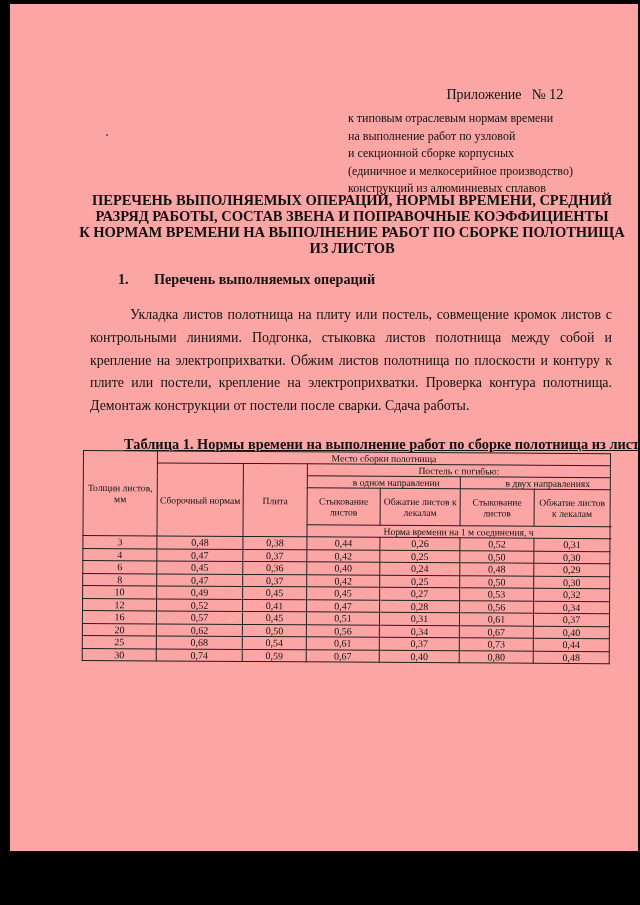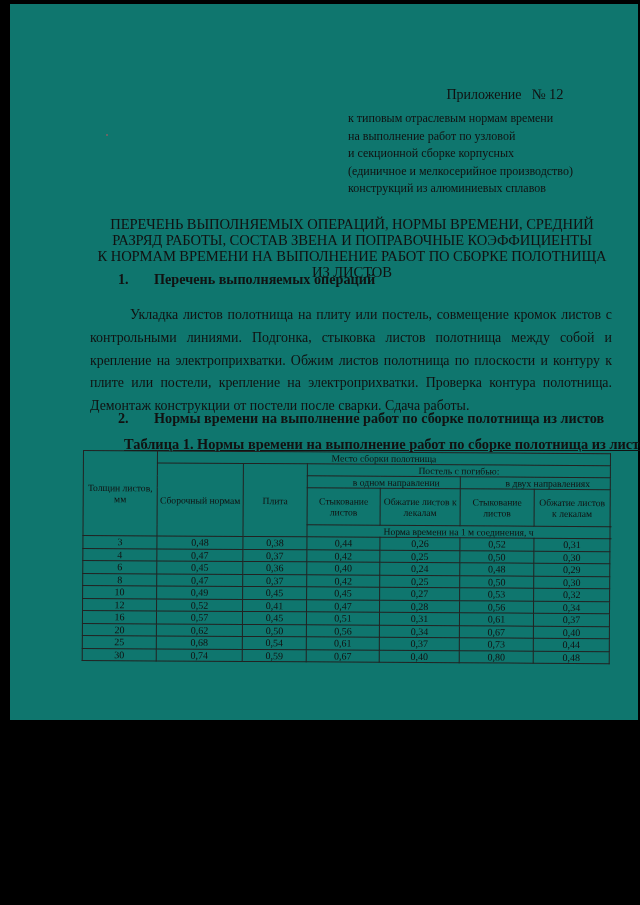--- a/index.html
+++ b/index.html
@@ -1,24 +1,24 @@
 <!DOCTYPE html>
 <html><head>
 <meta charset="utf-8">
 <style>
   html, body { margin:0; padding:0; }
   body { width:640px; height:905px; background:#000; position:relative; overflow:hidden;
          font-family:"Liberation Serif","DejaVu Serif",serif; color:#111; }
-  .page { position:absolute; left:10px; top:4px; width:628px; height:716px; background:#0f766e; }
+  .page { position:absolute; left:10px; top:4px; width:628px; height:847px; background:#fca5a5; }
   .speck { position:absolute; left:96px; top:130px; width:2px; height:2px; background:#666; }
   .appendix { position:absolute; left:380px; top:82px; width:230px; text-align:center; font-size:14px; }
   .appendix .num { font-size:14.5px; margin-left:10px; }
   .subtitle { position:absolute; left:338px; top:106px; width:290px; font-size:12px; line-height:17.5px; }
-  .main-title { position:absolute; left:62px; top:188px; width:560px; text-align:center; font-weight:normal;
-                font-size:14.6px; line-height:16px; letter-spacing:-0.1px;margin-top:24px; }
+  .main-title { position:absolute; left:62px; top:188px; width:560px; text-align:center; font-weight:bold;
+                font-size:14.6px; line-height:16px; letter-spacing:-0.1px; }
   .sec { position:absolute; font-weight:bold; font-size:14.2px; }
   .sec .n { display:inline-block; width:36px; }
   .para { position:absolute; left:80px; top:300px; width:522px; font-size:13.9px; line-height:22.8px; text-align:justify; text-indent:40px; }
   .tbl-caption { position:absolute; left:114px; top:432px; width:490px; font-weight:bold; font-size:14.4px; text-decoration:underline; white-space:nowrap; }
   table.norms { position:absolute; left:73px; top:446px; width:527px; border-collapse:collapse; font-size:9.6px; table-layout:fixed; transform:rotate(0.35deg); transform-origin:left top; }
   table.norms td { border:1px solid #222; text-align:center; vertical-align:middle; padding:0 2px; line-height:11px; }
   table.norms tr.h1 td { height:10px; }
   table.norms tr.h2 td { height:11px; }
   table.norms tr.h3 td { height:10px;padding-left:27px; }
   table.norms tr.h4 td { height:36px; }
@@ -50,23 +50,20 @@
     <div>К НОРМАМ ВРЕМЕНИ НА ВЫПОЛНЕНИЕ РАБОТ ПО СБОРКЕ ПОЛОТНИЩА</div>
     <div>ИЗ ЛИСТОВ</div>
   </div>
 
   <div class="sec" style="left:108px; top:267px;">
     <span class="n">1.</span><span>Перечень выполняемых операций</span>
   </div>
 
   <div class="para">Укладка листов полотнища на плиту или постель, совмещение кромок листов с контрольными линиями. Подгонка, стыковка листов полотнища между собой и крепление на электроприхватки. Обжим листов полотнища по плоскости и контуру к плите или постели, крепление на электроприхватки. Проверка контура полотнища. Демонтаж конструкции от постели после сварки. Сдача работы.</div>
 
-  <div class="sec" style="left:108px; top:406px;">
-    <span class="n">2.</span><span>Нормы времени на выполнение работ по сборке полотнища из листов</span>
-  </div>
 
   <div class="tbl-caption">Таблица 1. Нормы времени на выполнение работ по сборке полотнища из листов</div>
 
   <table class="norms">
     <colgroup>
       <col class="col0">
         <col class="col1">
         <col class="col2">
         <col class="col3">
         <col class="col4">

